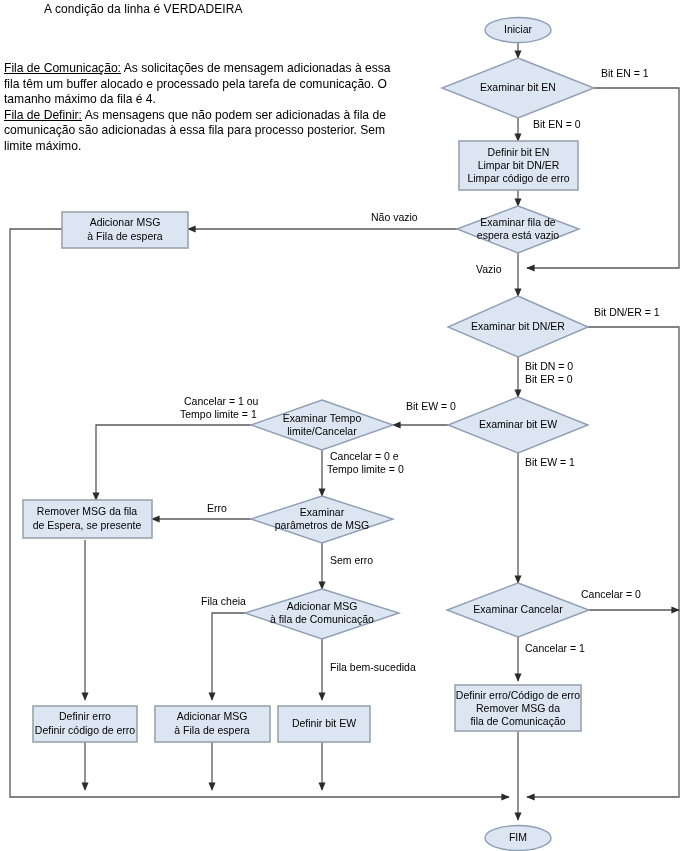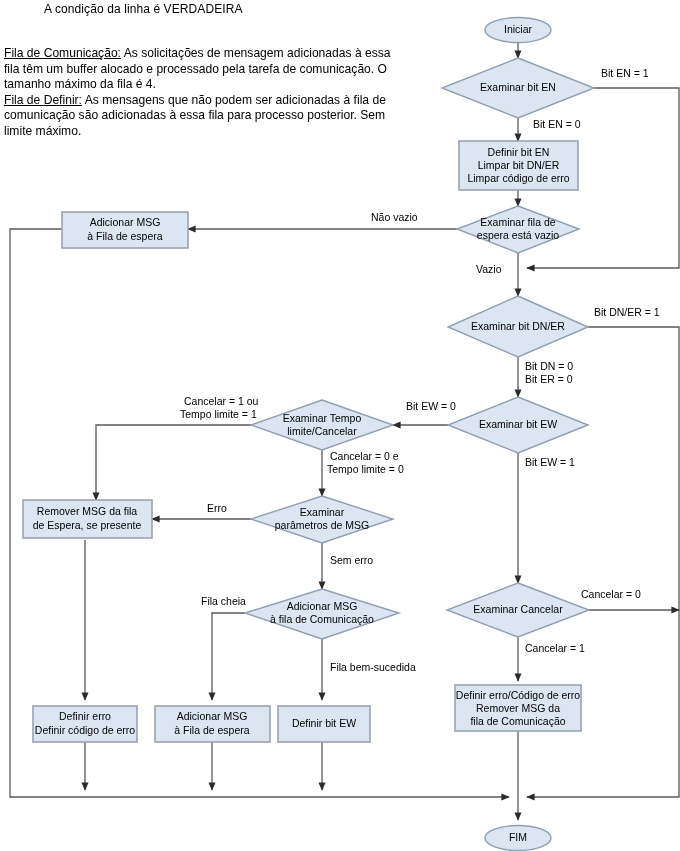--- a/index.html
+++ b/index.html
@@ -3,21 +3,21 @@
 <meta charset="utf-8">
 <style>
   html,body{margin:0;padding:0;background:#ffffff;}
   body{width:680px;height:851px;overflow:hidden;
        font-family:"Liberation Sans","DejaVu Sans",sans-serif;color:#000;}
   #root{position:relative;width:680px;height:851px;}
   svg#flow{position:absolute;left:0;top:0;width:680px;height:851px;}
 
   .title{position:absolute;left:0;top:2px;width:680px;text-align:left;
          font-size:12px;letter-spacing:0.1px;padding-left:44px;}
-  .notes{position:absolute;left:4px;top:46px;width:400px;
+  .notes{position:absolute;left:4px;top:61px;width:400px;
          font-size:12.1px;line-height:15.5px;}
   .notes .u{text-decoration:underline;}
 
   .node-label{font-size:10.5px;text-anchor:middle;dominant-baseline:middle;
               font-family:"Liberation Sans","DejaVu Sans",sans-serif;}
   .edge-label{font-size:10.5px;font-family:"Liberation Sans","DejaVu Sans",sans-serif;}
   .shape{fill:#dce6f2;stroke:#8f9fb3;stroke-width:1.4;}
   .shapeb{fill:#dce6f2;stroke:#9aa3ad;stroke-width:1.6;}
   .conn{stroke:#59595b;stroke-width:1.3;fill:none;}
 </style>

